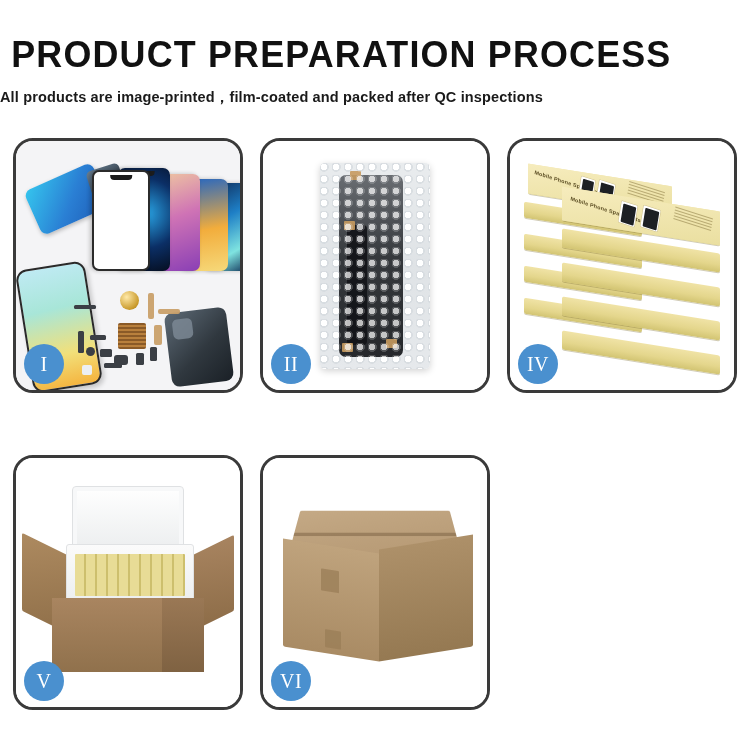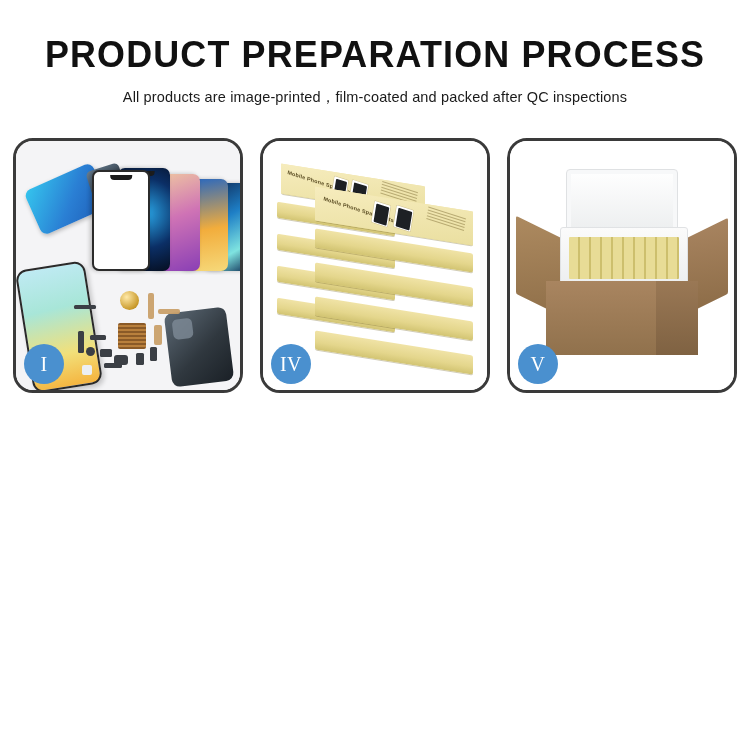--- a/index.html
+++ b/index.html
@@ -10,36 +10,36 @@
   body {
     width: 750px;
     height: 750px;
     font-family: "Liberation Sans", sans-serif;
     overflow: hidden;
     position: relative;
   }
 
   
   .header {
-    text-align: center;
+    text-align: left;
     padding-top: 36px;
   }
   .page-title {
     font-family: "Liberation Sans", sans-serif;
     font-size: 37px;
     font-weight: 700;
     letter-spacing: 1.2px;
     color: #111111;
     line-height: 1.05;
     transform: scaleX(0.97);
     margin: 0;
   }
   .page-subtitle {
     font-size: 14.5px;
-    font-weight: 400;
+    font-weight: 700;
     color: #1a1a1a;
     letter-spacing: 0.15px;
     margin: 13px 0 0 0;
   }
 
   
   .grid {
     position: absolute;
     left: 13px;
     top: 138px;
@@ -368,20 +368,34 @@
         <span class="pt" style="left:30px;top:74px;width:18px;height:5px;"></span>
         <span class="pt" style="left:8px;top:76px;width:10px;height:10px;border-radius:2px;background:#eceff2;"></span>
         <span class="flex-c" style="left:74px;top:4px;width:6px;height:26px;"></span>
         <span class="flex-c" style="left:84px;top:20px;width:22px;height:5px;"></span>
         <span class="flex-c" style="left:80px;top:36px;width:8px;height:20px;"></span>
       </div>
     </div>
     <div class="badge">I</div>
   </div>
 
+  <div class="panel p2">
+    <div class="panel-inner">
+      <div class="bubble-bag">
+        <div class="bag-content"></div>
+        <div class="bag-cable"></div>
+        <span class="tape" style="left:30px;top:8px;"></span>
+        <span class="tape" style="left:24px;top:58px;"></span>
+        <span class="tape" style="left:22px;top:180px;"></span>
+        <span class="tape" style="left:66px;top:176px;"></span>
+        <div class="bubble-overlay"></div>
+      </div>
+    </div>
+    <div class="badge">II</div>
+  </div>
 
 
   <div class="panel p4">
     <div class="panel-inner">
       <div class="stack">
 
         <div class="sbox" style="left:0;top:48px;width:118px;height:16px;transform:skewY(9deg);"></div>
         <div class="sbox" style="left:0;top:80px;width:118px;height:16px;transform:skewY(9deg);"></div>
         <div class="sbox" style="left:0;top:112px;width:118px;height:16px;transform:skewY(9deg);"></div>
         <div class="sbox" style="left:0;top:144px;width:118px;height:16px;transform:skewY(9deg);"></div>
@@ -438,14 +452,25 @@
       <div class="c-flapR"></div>
       <div class="foam-lid"></div>
       <div class="foam-box">
         <div class="y-inner"></div>
       </div>
       <div class="c-body"></div>
     </div>
     <div class="badge">V</div>
   </div>
 
+  <div class="panel p6">
+    <div class="panel-inner">
+      <div class="k-top"></div>
+      <div class="k-left">
+        <span class="k-tape" style="left:38px;top:24px;width:18px;height:22px;"></span>
+        <span class="k-tape" style="left:42px;top:84px;width:16px;height:18px;"></span>
+      </div>
+      <div class="k-right"></div>
+    </div>
+    <div class="badge">VI</div>
+  </div>
 
 </div>
 
 </body></html>

